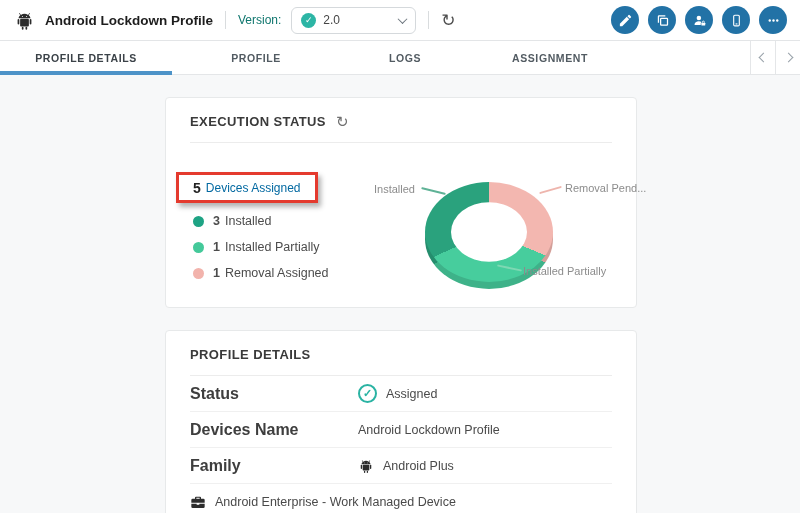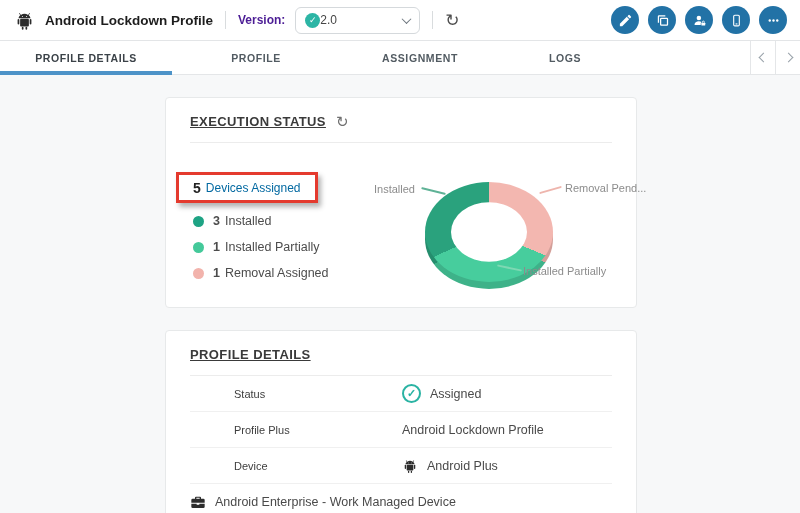--- a/index.html
+++ b/index.html
@@ -5,26 +5,26 @@
   * { margin:0; padding:0; box-sizing:border-box; }
   html,body { width:800px; height:513px; overflow:hidden; background:#fff;
               font-family:"Liberation Sans", sans-serif; }
 
   
   .header { height:41px; background:#fff; border-bottom:1px solid #e3e5e7;
             display:flex; align-items:center; padding:0 13px 0 14px; }
   .app-icon { width:21px; height:21px; flex:0 0 auto; }
   .header-title { margin-left:10px; font-size:13.5px; font-weight:700; color:#1d1d1d; white-space:nowrap; }
   .vsep { width:1px; height:18px; background:#d9dcde; margin:0 12px; }
-  .version-label { font-size:12px; font-weight:700; color:#4c1d95; }
+  .version-label { font-size:12px; font-weight:400; color:#0f766e; }
   .version-select { margin-left:10px; width:125px; height:27px; border:1px solid #d5d9dc;
             border-radius:6px; background:#fff; display:flex; align-items:center; padding:0 9px; cursor:pointer; }
   .ver-check { width:15px; height:15px; border-radius:50%; background:#2cb5a5; color:#fff;
             font-size:9px; display:flex; align-items:center; justify-content:center; }
-  .version-value { font-size:12px; color:#454545; flex:1; }
+  .version-value { margin-left:7px; font-size:12px; color:#454545; flex:1; }
   .chev-down { width:7px; height:7px; border-right:1.6px solid #6d767e; border-bottom:1.6px solid #6d767e;
             transform:rotate(45deg) translate(-1px,-1px); }
   .refresh-glyph { font-size:17px; color:#4d4d4d; line-height:1; cursor:pointer; }
   .header-actions { margin-left:auto; display:flex; align-items:center; }
   .action-btn { width:28px; height:28px; border-radius:50%; background:#2272a6; margin-left:9px;
             display:flex; align-items:center; justify-content:center; cursor:pointer; }
   .action-btn svg { width:15px; height:15px; }
 
   
   .tabbar { height:34px; background:#fff; display:flex; border-bottom:1px solid #e4e6e8; }
@@ -36,21 +36,21 @@
   .tab-nav { width:25px; display:flex; align-items:center; justify-content:center;
              border-left:1px solid #e4e6e8; cursor:pointer; }
   .chev { width:7px; height:7px; border-left:1.8px solid #97a1a9; border-bottom:1.8px solid #97a1a9; }
   .chev.left { transform:rotate(45deg); }
   .chev.right { transform:rotate(225deg); }
 
   
   .content { background:#f7f8f9; height:438px; padding-top:22px; }
   .card { width:472px; margin-left:165px; background:#fff; border:1px solid #e7e9ea; border-radius:4px; }
   .card-title-row { padding:16px 24px 13px; display:flex; align-items:center; }
-  .card-title { font-size:13px; font-weight:700; color:#3a3a3a; letter-spacing:.4px;text-decoration:underline; }
+  .card-title { font-size:13px; font-weight:700; color:#3a3a3a; letter-spacing:.4px; }
   .card-refresh { margin-left:10px; font-size:15px; color:#707070; line-height:1; cursor:pointer; }
   .card-divider { border-top:1px solid #ececec; margin:0 24px; }
 
   
   #execution-card { height:211px; position:relative; margin-bottom:22px; }
   .assigned-box { position:absolute; left:10px; top:74px; height:31px; background:#fff;
         border:3px solid #e43a2e; box-shadow:3px 4px 5px rgba(0,0,0,.3);
         display:inline-flex; align-items:center; padding:0 14px 0 14px; white-space:nowrap; }
   .assigned-count { font-size:14px; font-weight:700; color:#222; margin-right:5px; }
   .assigned-label { font-size:12px; color:#0369a1; }
@@ -63,21 +63,21 @@
   .donut { transform:scaleY(.78); }
   .donut-back { transform:translateY(7px) scaleY(.78); filter:brightness(.87); }
   .donut::after, .donut-back::after { content:''; position:absolute; left:26px; top:26px;
         width:76px; height:76px; border-radius:50%; background:#fff; }
   .chart-label { position:absolute; font-size:11px; color:#8c8c8c; white-space:nowrap; }
   .leader { position:absolute; height:2px; border-radius:1px; }
 
   
   #profile-card { height:210px; }
   .detail-row { display:flex; align-items:center; min-height:36px; margin:0 24px; border-bottom:1px solid #f0f0f0; }
-  .detail-label { width:168px; font-size:11px; font-weight:400; color:#3e3e3e; flex:0 0 auto;margin-left:44px; }
+  .detail-label { width:168px; font-size:16px; font-weight:700; color:#3e3e3e; flex:0 0 auto; }
   .detail-value { display:flex; align-items:center; font-size:12.5px; color:#4a4a4a; }
   .detail-value .row-icon { margin-right:9px; display:flex; align-items:center; }
   .check-status { width:19px; height:19px; border:2px solid #2ab3a3; border-radius:50%; color:#2ab3a3;
         font-size:11px; font-weight:700; display:flex; align-items:center; justify-content:center; }
 </style>
 </head>
 <body>
 
 <div class="header">
   <svg class="app-icon" viewBox="0 0 24 24">
@@ -135,22 +135,22 @@
           <circle cx="12" cy="12" r="1.9"></circle>
           <circle cx="18" cy="12" r="1.9"></circle>
       </svg>
     </div>
   </div>
 </div>
 
 <div class="tabbar">
   <div class="tab active" style="width:172px">PROFILE DETAILS</div>
   <div class="tab" style="width:168px">PROFILE</div>
+  <div class="tab" style="width:130px">LOGS</div>
   <div class="tab" style="width:160px">ASSIGNMENT</div>
-  <div class="tab" style="width:130px">LOGS</div>
   <div class="tab-spacer"></div>
   <div class="tab-nav">
       <div class="chev left"></div>
     </div>
   <div class="tab-nav">
       <div class="chev right"></div>
     </div>
 </div>
 
 <div class="content">
@@ -208,28 +208,28 @@
       <div class="detail-label">Status</div>
       <div class="detail-value">
         <span class="row-icon">
             <span class="check-status">✓</span>
           </span>
         <span>Assigned</span>
       </div>
     </div>
 
     <div class="detail-row">
-      <div class="detail-label">Profile Plus</div>
+      <div class="detail-label">Devices Name</div>
       <div class="detail-value">
         <span>Android Lockdown Profile</span>
       </div>
     </div>
 
     <div class="detail-row">
-      <div class="detail-label">Device</div>
+      <div class="detail-label">Family</div>
       <div class="detail-value">
         <span class="row-icon">
           <svg width="16" height="16" viewBox="0 0 24 24">
             <g fill="#2c2c2c">
               <path d="M16.9 6.1l1.2-2a.42.42 0 1 0-.72-.43l-1.23 2.05a7.3 7.3 0 0 0-8.3 0L6.62 3.67a.42.42 0 1 0-.72.43l1.2 2A6.9 6.9 0 0 0 5.1 9.4h13.8a6.9 6.9 0 0 0-2-3.3z"></path>
               <circle cx="9.6" cy="7.4" r=".6" fill="#fff"></circle>
                 <circle cx="14.4" cy="7.4" r=".6" fill="#fff"></circle>
               <rect x="7" y="10" width="10" height="8.8" rx="1.1"></rect>
               <rect x="4.1" y="10.3" width="2" height="6.2" rx="1"></rect>
               <rect x="17.9" y="10.3" width="2" height="6.2" rx="1"></rect>

